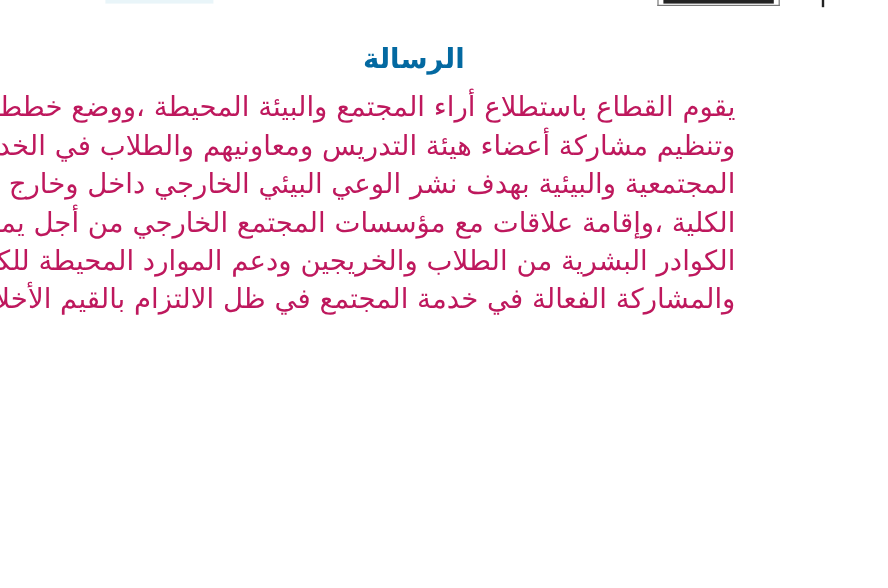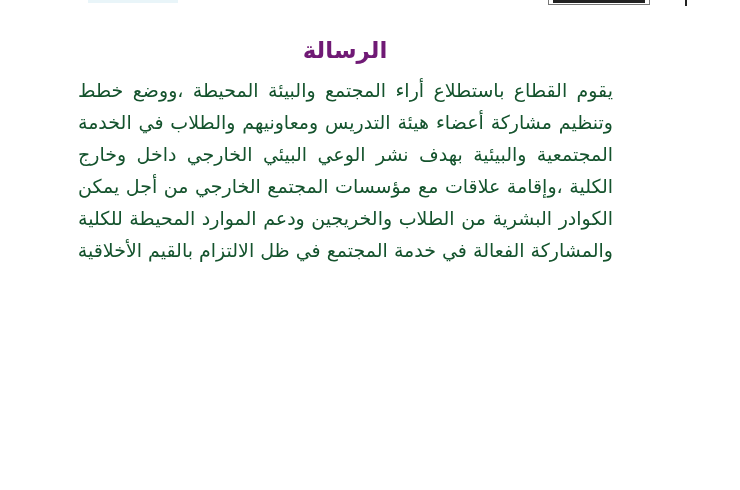--- a/index.html
+++ b/index.html
@@ -66,38 +66,38 @@
     .title {
       position: absolute;
       top: 4px;
       left: 0;
       width: 690px;
       text-align: center;
       font-family: "DejaVu Sans", "Liberation Sans", sans-serif;
       font-weight: bold;
       font-size: 23px;
       line-height: 32px;
-      color: #701a75;
+      color: #0369a1;
     }
     .body-text {
       position: absolute;
       top: 44px;
       left: 78px;
       width: 535px;
     }
     .line {
       display: block;
       height: 32px;
       line-height: 32px;
-      font-size: 19px;
+      font-size: 23px;
       white-space: nowrap;
       text-align: justify;
       text-align-last: justify;
       direction: rtl;
-      color: #14532d;
+      color: #be185d;
     }
     .line.last {
       text-align-last: right;
     }
   </style>
 </head>
 <body>
 
 <div class="top-strip">
   <div class="top-left-fragment"></div>

